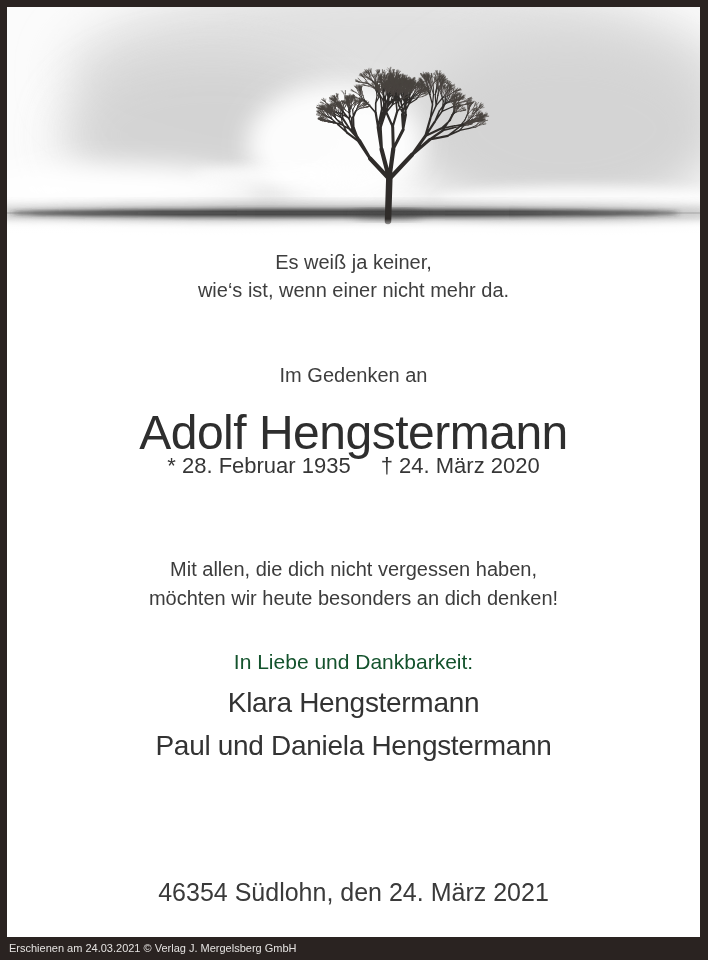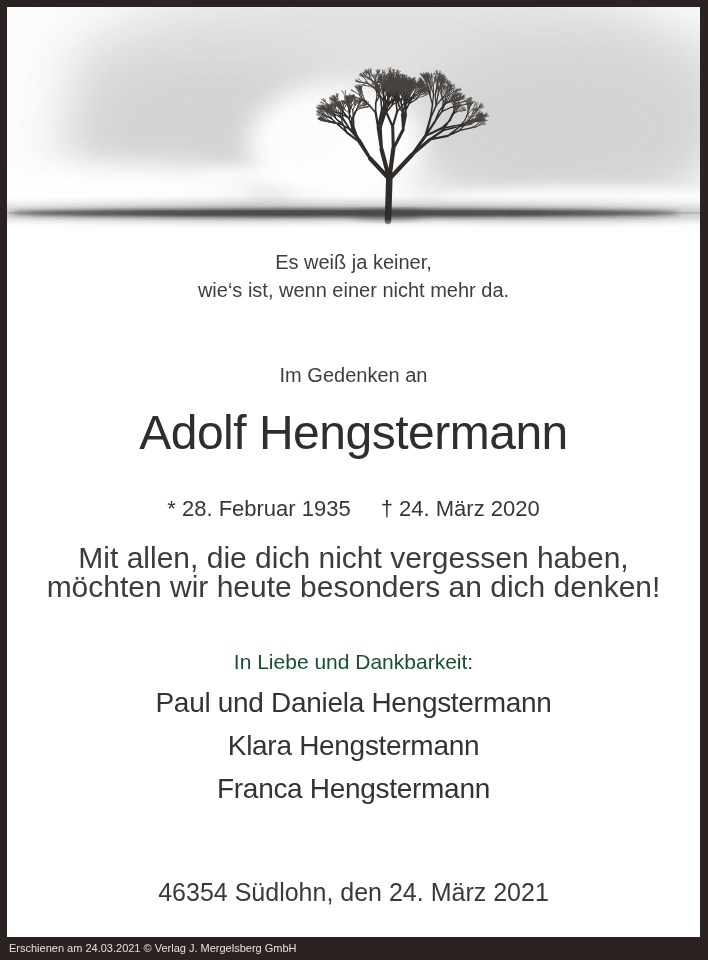--- a/index.html
+++ b/index.html
@@ -17,23 +17,23 @@
   }
   .artwork{position:absolute;left:0;top:0;width:693px;height:228px;overflow:hidden;}
   .artwork svg{display:block;}
   .txt{position:absolute;left:0;right:0;text-align:center;color:#3a3a3a;}
   .quote{top:241px;font-size:20px;line-height:28px;color:#3e3e3e;}
   .gedenken{top:354px;font-size:20px;line-height:28px;color:#3e3e3e;}
   .deceased-name{
     top:398px;font-size:48px;line-height:56px;color:#2e2e2e;
     letter-spacing:-0.5px;font-weight:400;
   }
-  .dates{top:488px;font-size:22px;line-height:28px;color:#363636;}
+  .dates{top:445px;font-size:22px;line-height:28px;color:#363636;}
   .dates .death{display:inline-block;margin-left:30px;}
-  .message{top:536px;font-size:30px;line-height:29px;color:#3c3c3c;}
+  .message{top:548px;font-size:20px;line-height:29px;color:#3c3c3c;}
   .liebe{top:641px;font-size:21px;line-height:28px;color:#14532d;}
   .mourners{top:675px;font-size:28px;line-height:41px;color:#333333;letter-spacing:-0.3px;}
   .mourners .suffix{font-size:21px;letter-spacing:0;}
   .placedate{top:871px;font-size:25px;line-height:28px;color:#3a3a3a;}
   .imprint-bar{
     position:absolute;left:0;right:0;bottom:0;height:23px;
     background:#2a2321;color:#e4e2e0;
     font-size:11px;line-height:23px;
     padding-left:9px;text-align:left;
     font-family:"Liberation Sans","DejaVu Sans",sans-serif;
@@ -116,23 +116,22 @@
     </div>
 
     <div class="txt message">
       <div>Mit allen, die dich nicht vergessen haben,</div>
       <div>möchten wir heute besonders an dich denken!</div>
     </div>
 
     <div class="txt liebe">In Liebe und Dankbarkeit:</div>
 
     <div class="txt mourners">
+      <div><span>Klara Hengstermann</span><span class="suffix"></span></div>
       <div><span>Paul und Daniela Hengstermann</span><span class="suffix"></span></div>
-      <div><span>Klara Hengstermann</span><span class="suffix"></span></div>
-      <div><span>Franca Hengstermann</span><span class="suffix"></span></div>
     </div>
 
     <div class="txt placedate">46354 Südlohn, den 24. März 2021</div>
   </div>
 
   <div class="imprint-bar">
     <span>Erschienen am 24.03.2021 © Verlag J. Mergelsberg GmbH</span>
   </div>
 </div>
 

